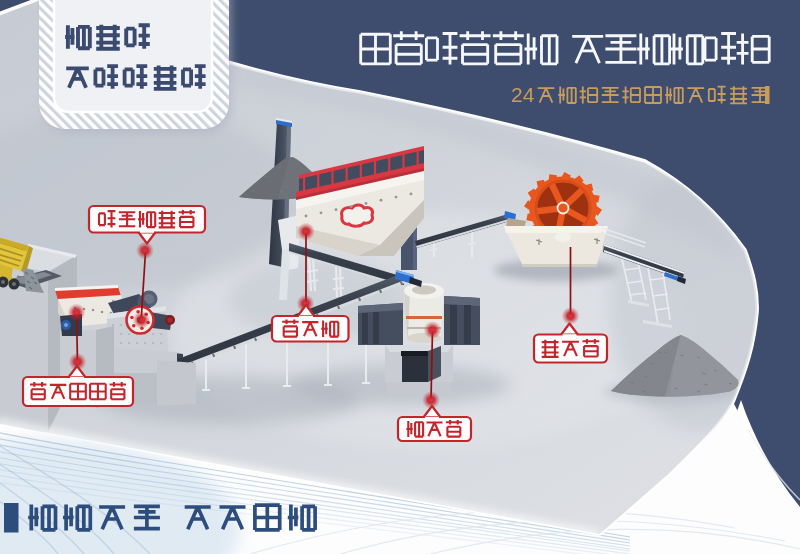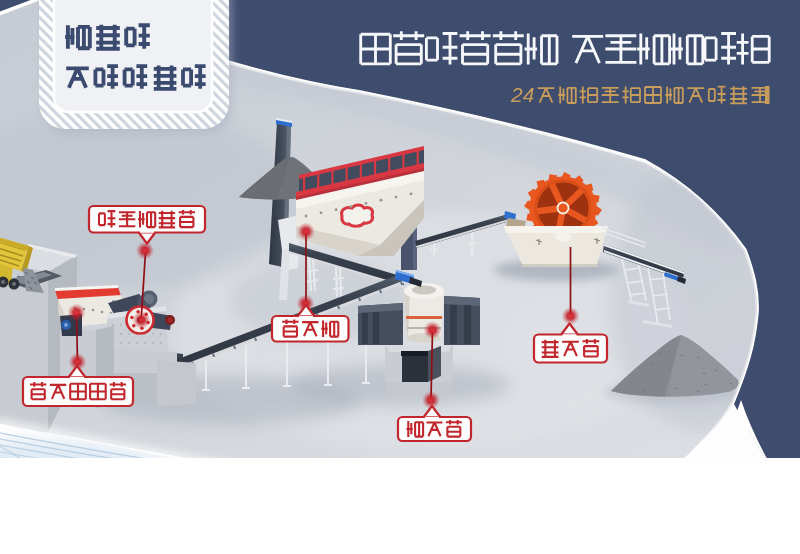--- a/index.html
+++ b/index.html
@@ -1,13 +1,13 @@
 <!DOCTYPE html>
 <html><head><meta charset="utf-8"><title>page</title>
-<style>html,body{margin:0;padding:0;background:#fff;} .page{width:800px;height:458px;overflow:hidden;position:relative;font-family:"Liberation Sans",sans-serif;font-style:italic;}</style>
+<style>html,body{margin:0;padding:0;background:#fff;} .page{width:800px;height:554px;overflow:hidden;position:relative;font-family:"Liberation Sans",sans-serif;}</style>
 </head><body>
 <div class="page"><svg xmlns="http://www.w3.org/2000/svg" width="800" height="554" viewBox="0 0 800 554">
       <defs>
 <linearGradient id="floorg" x1="0" y1="0" x2="0.85" y2="1">
  <stop offset="0" stop-color="#c6cbd4"></stop>
           <stop offset="0.45" stop-color="#d0d4da"></stop>
  <stop offset="0.75" stop-color="#d8dbe0"></stop>
           <stop offset="1" stop-color="#dddfe4"></stop>
 </linearGradient>
 <radialGradient id="dotg" cx="0.5" cy="0.5" r="0.5">

